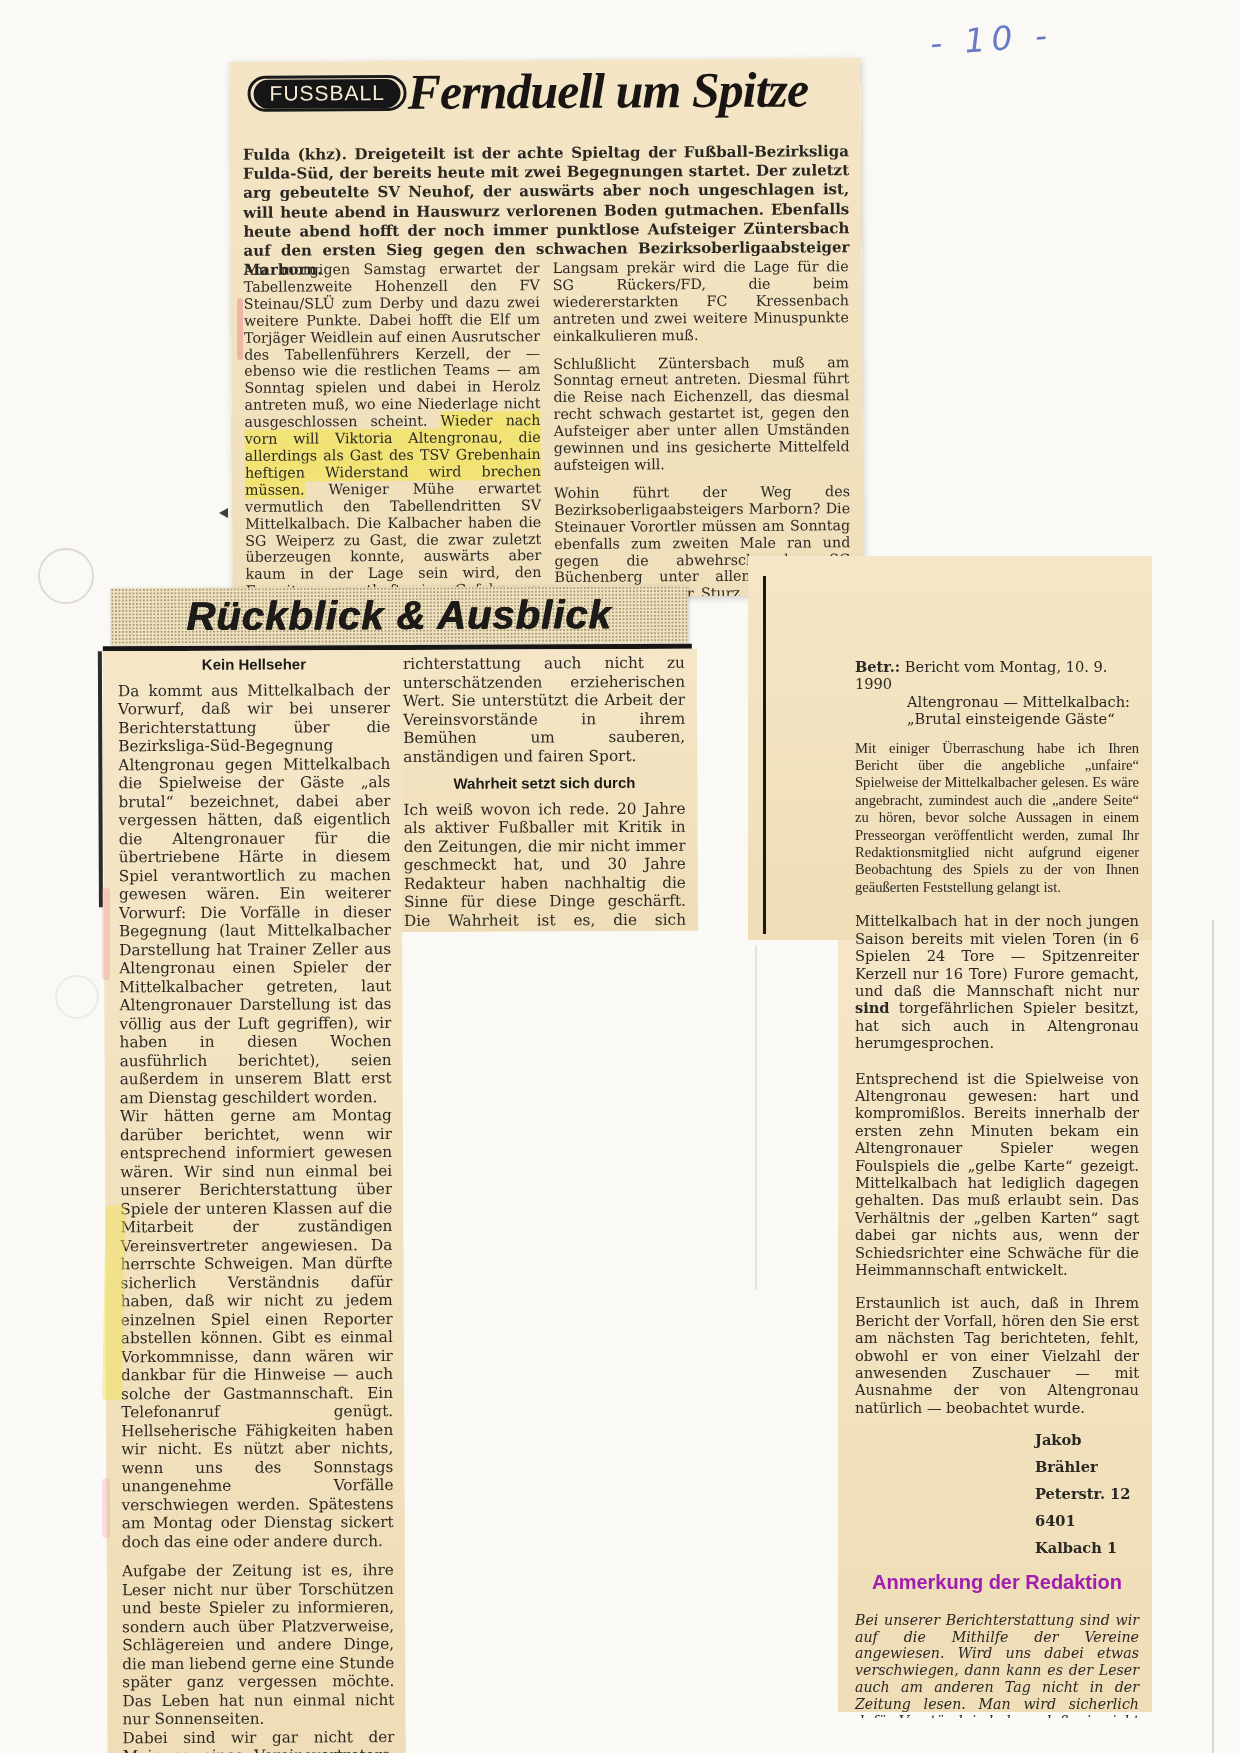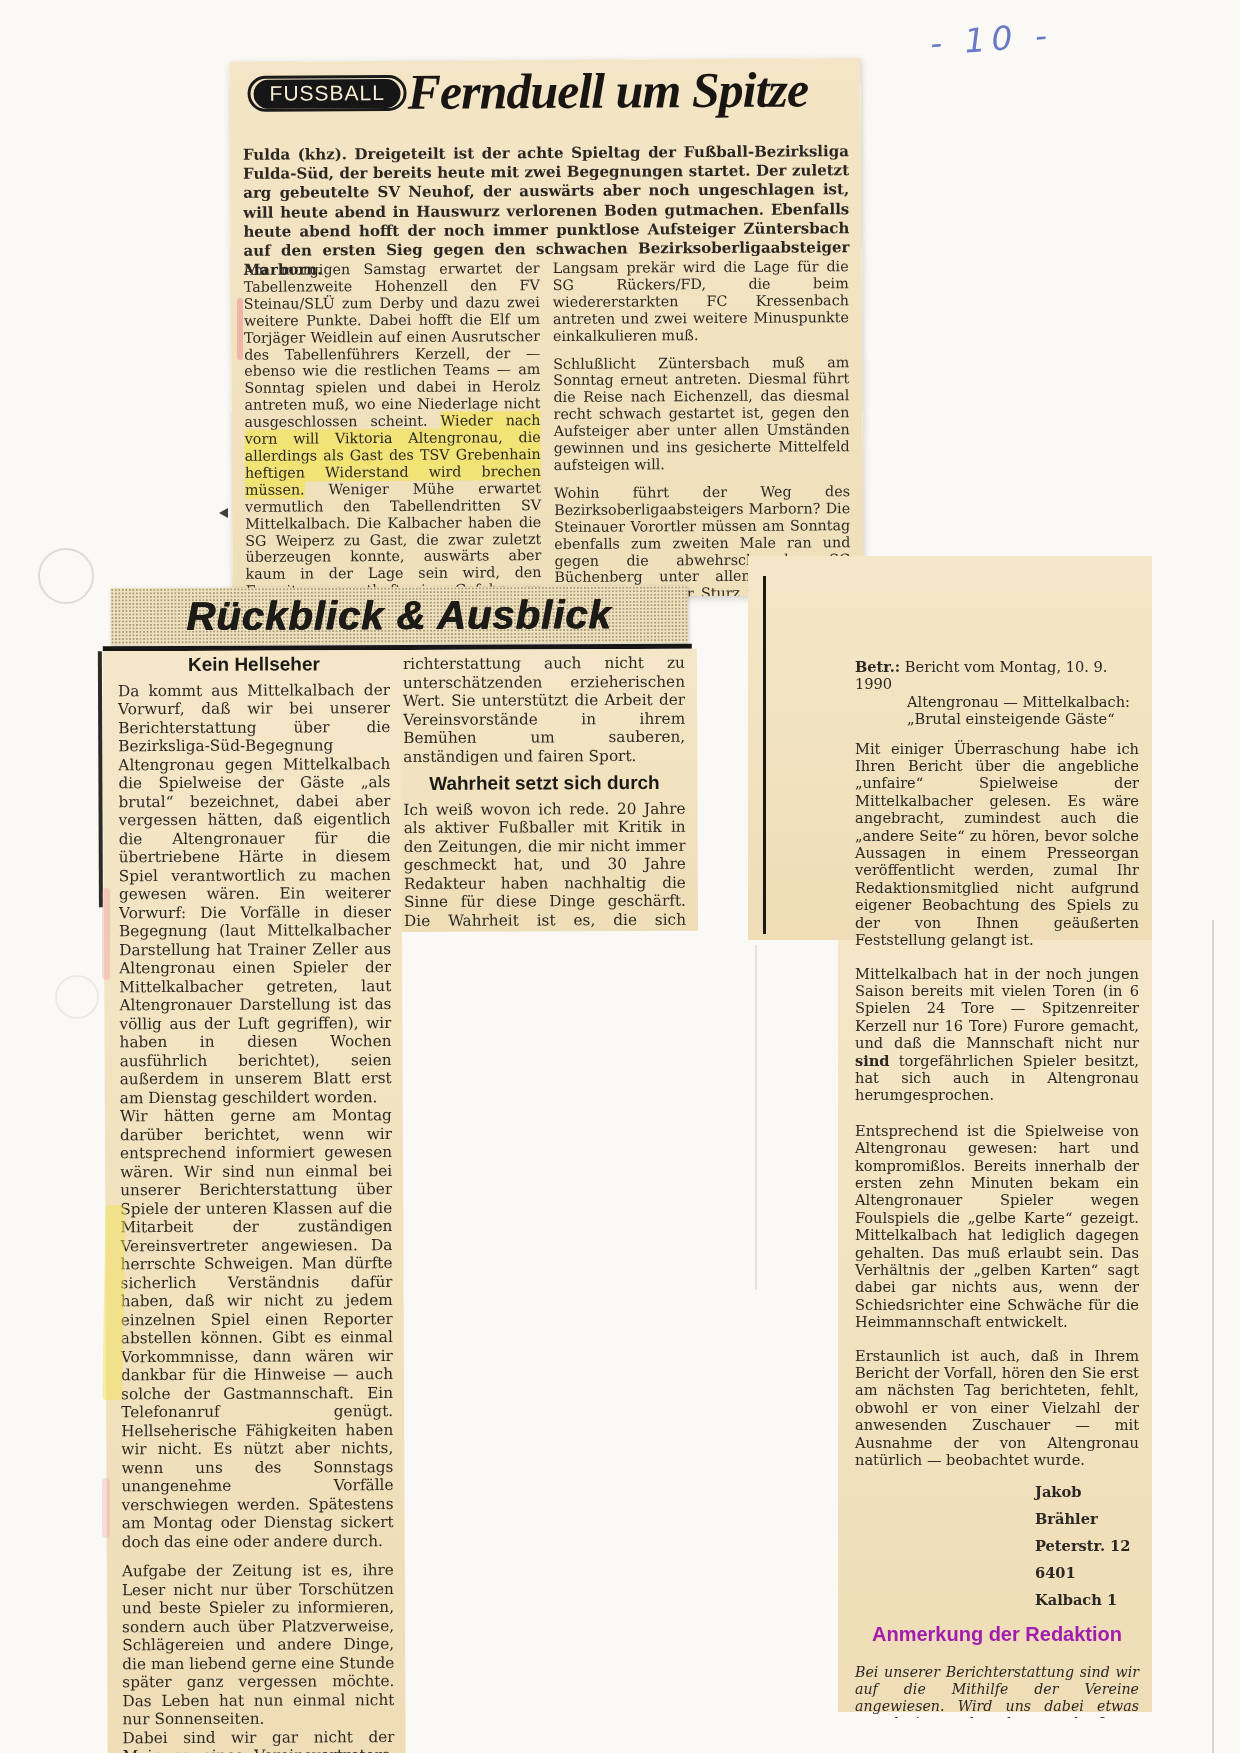--- a/index.html
+++ b/index.html
@@ -45,41 +45,41 @@
                text-shadow:0.6px 0 0 #1d1b18, -0.4px 0 0 #1d1b18;}
   #a2banner .banner-text{font-size:40px; line-height:56px; letter-spacing:1px;}
   #a2rule{position:absolute; left:5px; top:107px; width:589px; height:5px; background:#181614;}
   #a2paperA{left:5px; top:112px; width:594px; height:282px;}
   #a2paperB{left:5px; top:112px; width:298px; height:1103px;}
   #a2vline{position:absolute; left:0px; top:112px; width:4px; height:256px; background:#1b1916; opacity:.92;}
   .a2col{position:absolute; top:117px; font-size:15.3px; line-height:18.5px; text-align:justify; color:var(--ink);}
   .a2col p{margin:0;}
   #a2c1{left:20px; width:272px; height:1098px; overflow:hidden;}
   #a2c2{left:305px; width:282px; max-height:276px; overflow:hidden;}
-  .colhead{font-family:"Liberation Sans", sans-serif; font-weight:700; font-size:19px; color:#1d1b18;
+  .colhead{font-family:"Liberation Sans", sans-serif; font-weight:700; font-size:15px; color:#1d1b18;
            text-align:center; margin:0 0 7px 0;}
   .gap-before{margin-top:11px !important;}
 
   
   #letters{left:740px; top:550px; width:420px; height:1168px; background:transparent; box-shadow:none; overflow:hidden;}
   #ltPaperA{left:8px; top:6px; width:404px; height:384px;}
   #ltPaperB{left:98px; top:390px; width:314px; height:772px;}
   #ltVline{position:absolute; left:23px; top:26px; width:3px; height:358px; background:#1b1916;}
   #ltBanner{position:absolute; left:108px; top:26px; width:294px; height:57px;
             background-color:#eee0bc;
             background-image:radial-gradient(circle, rgba(70,63,50,.48) 0.8px, transparent 1px);
             background-size:3px 3px;
             border-bottom:6px solid #161412; text-align:center;}
   #ltBanner .banner-text{font-size:26px; line-height:52px;}
   #ltCol{position:absolute; left:115px; top:108px; width:284px; font-size:14.6px; line-height:17.4px; text-align:justify; color:var(--ink);}
   #ltCol p{margin:0;}
   .betr-line1{text-align:left;}
   .betr-indent{margin-left:52px !important; text-align:left;}
   .b{font-weight:700;}
-  .lt-p1{margin-top:12px !important;}
+  .lt-p1{margin-top:12px !important;font-family:Liberation Serif, serif;}
   .lt-p2{margin-top:16px !important;}
   .lt-p3{margin-top:18px !important;}
   .lt-p4{margin-top:16px !important;}
   .sig{margin-top:10px !important; margin-left:180px !important; font-weight:700; line-height:27px; text-align:left;}
   .note-head{font-family:Liberation Sans, sans-serif; font-weight:700; font-size:20px; color:#a21caf;
              text-align:center; margin-top:13px !important;}
   .note{margin-top:7px !important; font-style:italic; font-size:14.2px; line-height:16.9px;}
 
   
   .ring{position:absolute; border-radius:50%; border:2px solid #dedbd3;}

